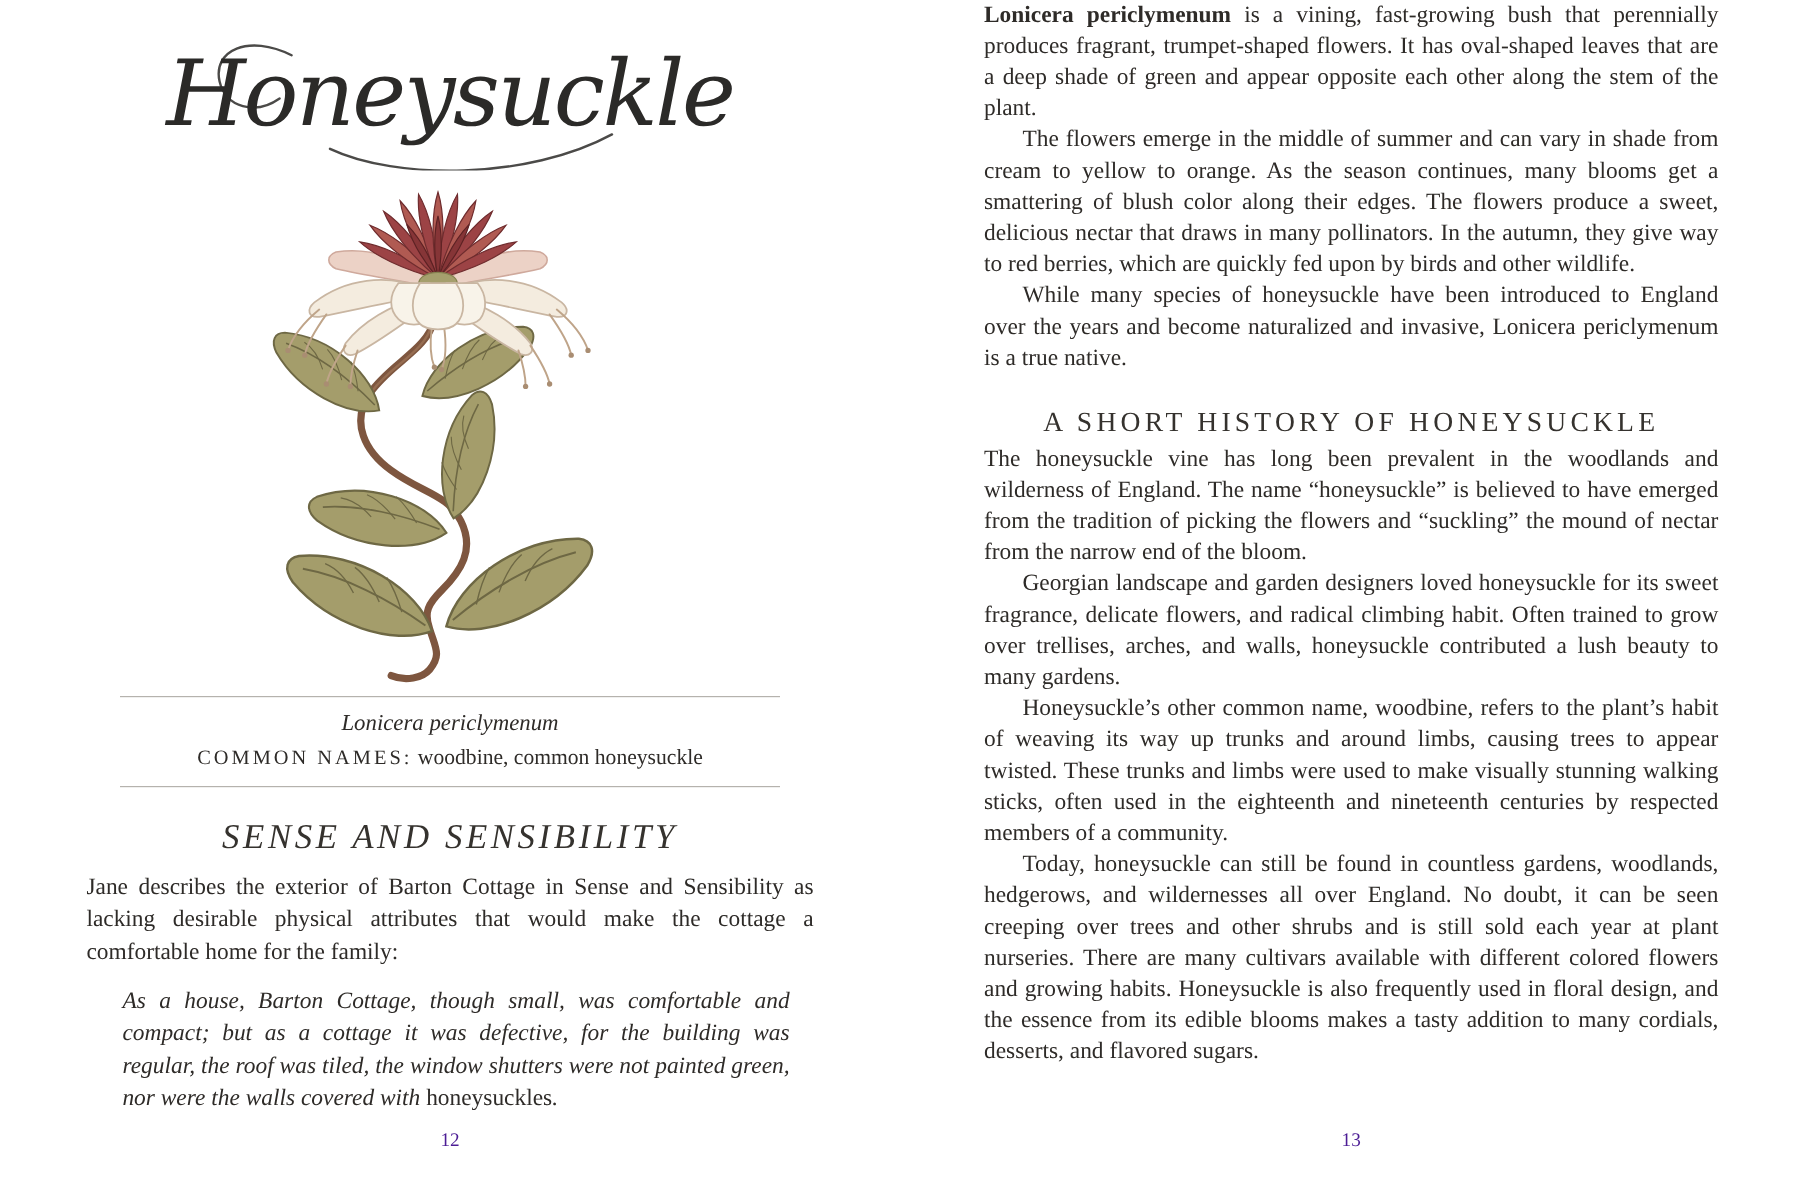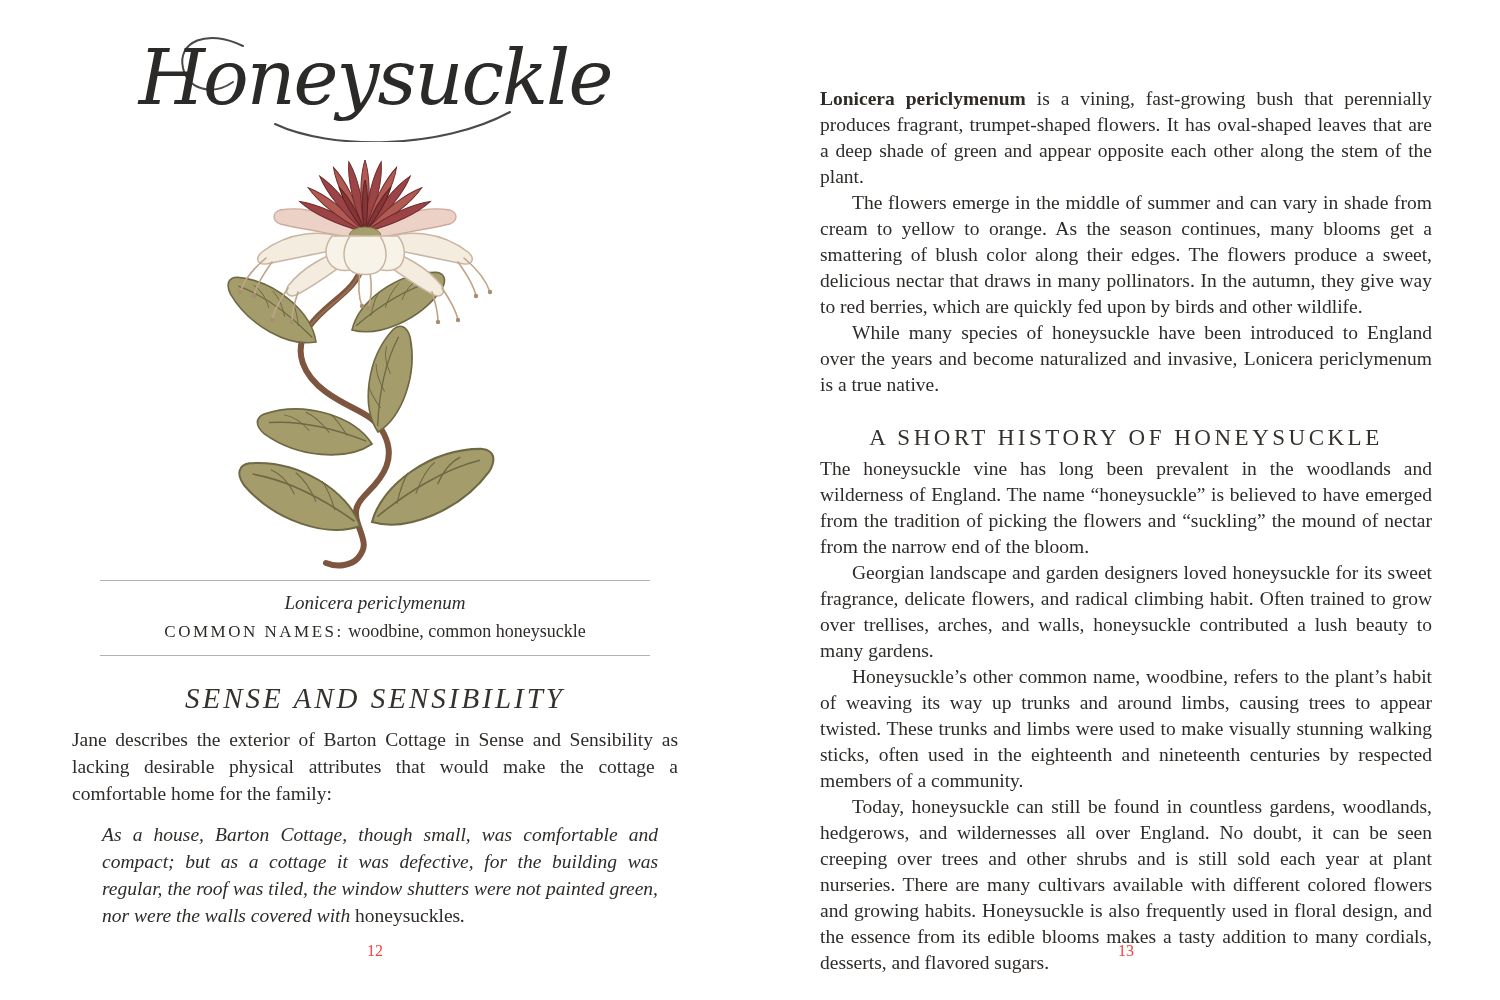--- a/index.html
+++ b/index.html
@@ -61,21 +61,21 @@
   .quote {
     margin: 14px 22px 0 32px;
     font-style: italic;
     font-size: 19.5px;
     line-height: 27px;
     text-align: justify;
   }
   .quote .bold-word { font-style: normal; font-weight: normal; }
 
   
-  .page-right .body-copy { padding-top: 86px; }
+  .page-right .body-copy { }
   .body-copy p {
     margin: 0;
     font-size: 19.5px;
     line-height: 26px;
     text-align: justify;
   }
   .body-copy p.indent { text-indent: 32px; }
   .opening-lead { font-weight: bold; }
   .history-heading {
     margin: 27px 0 5px;
@@ -86,21 +86,21 @@
     color: #35322e;
   }
 
   
   .folio {
     position: absolute;
     bottom: 40px;
     width: 100%;
     text-align: center;
     font-size: 16px;
-    color: #ef4444;
+    color: #4c1d95;
   }
 
   
   .stem   { fill: none; stroke: #7e563f; stroke-width: 6; stroke-linecap: round; }
   .stem2  { fill: none; stroke: #9c7356; stroke-width: 2; stroke-linecap: round; opacity: .8; }
   .leaf-body { fill: #a49d6b; stroke: #6e6844; stroke-width: 1.6; }
   .leaf-vein { fill: none; stroke: #6e6844; stroke-width: 1.3; }
   .leaf-vein.thin { stroke-width: .9; }
   .petal-r1 { fill: #9c4345; stroke: #6f2c2e; stroke-width: 1; }
   .petal-r2 { fill: #b05a52; stroke: #6f2c2e; stroke-width: 1; }

